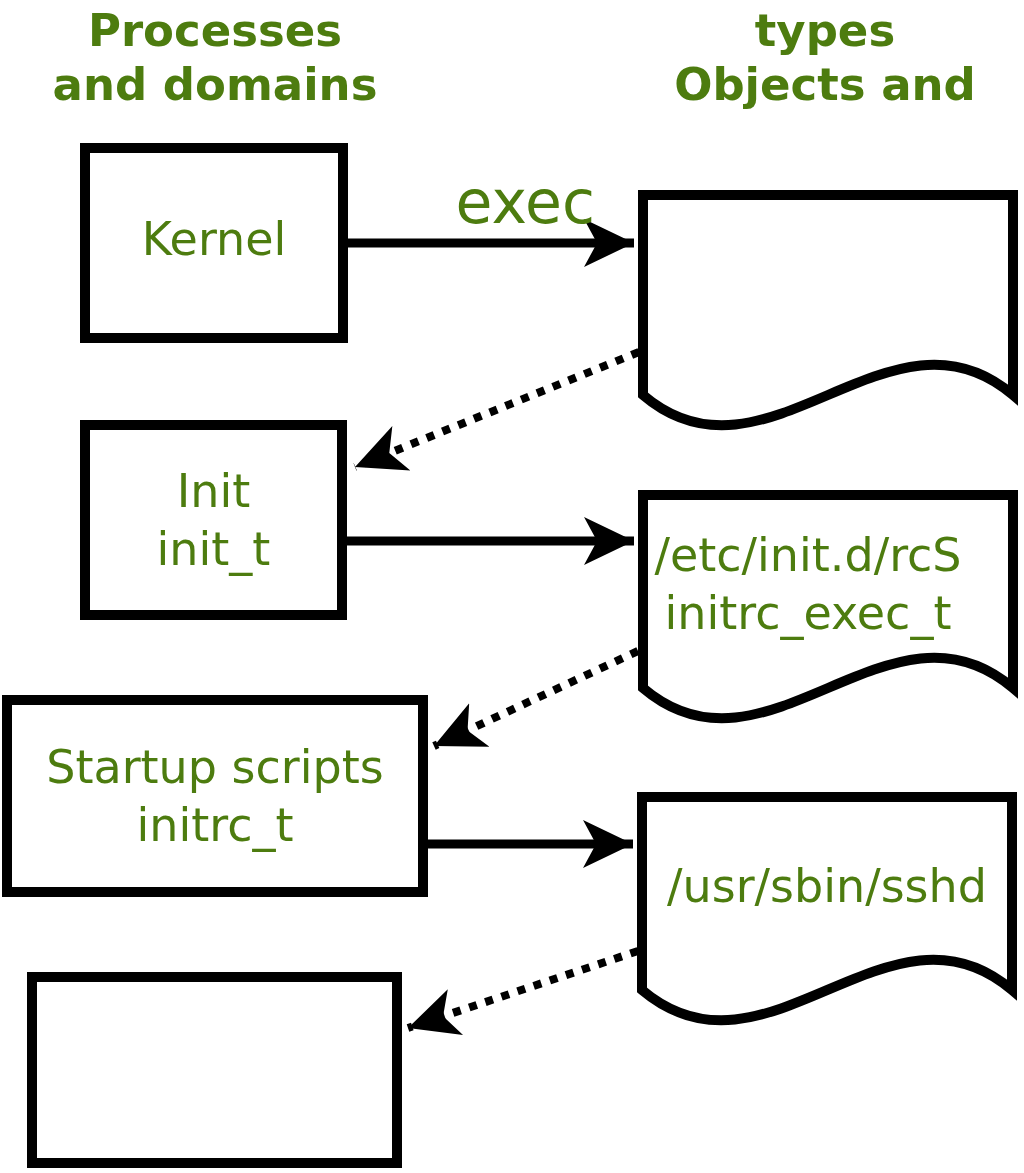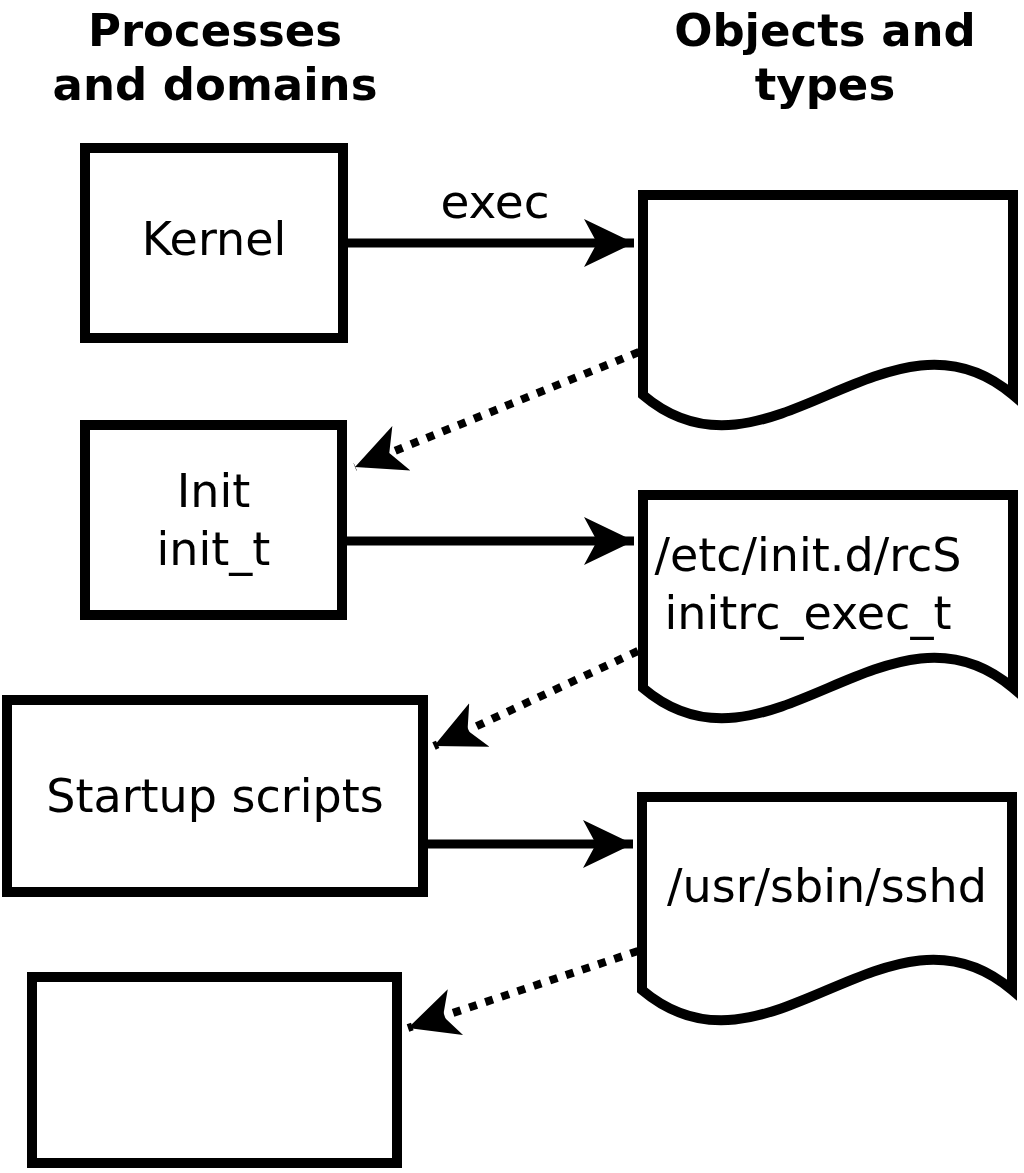--- a/index.html
+++ b/index.html
@@ -2,21 +2,21 @@
 <html><head>
 <meta charset="utf-8">
 <style>
   html, body { margin: 0; padding: 0; background: #ffffff; }
   .canvas {
     position: relative;
     width: 1024px;
     height: 1173px;
     background: #ffffff;
     font-family: "DejaVu Sans", sans-serif;
-    color: #000000;
+    color: #4d7c0f;
     overflow: hidden;
   }
   .canvas svg { position: absolute; left: 0; top: 0; }
   .hdr {
     position: absolute;
     text-align: center;
     font-weight: bold;
     font-size: 45px;
     line-height: 54px;
   }
@@ -28,22 +28,22 @@
     align-items: center;
     justify-content: center;
     text-align: center;
     font-size: 46px;
     line-height: 58px;
     white-space: nowrap;
     pointer-events: none;
   }
   .edge-label {
     position: absolute;
-    text-align: center;
-    font-size: 47px;
+    text-align: right;
+    font-size: 60px;
     line-height: 48px;
   }
 </style>
 </head>
 <body>
 
 <div class="canvas">
 
   <svg width="1024" height="1173" viewBox="0 0 1024 1173">
     <defs>
@@ -68,33 +68,34 @@
     <line x1="639" y1="352" x2="355" y2="467" stroke="#000000" stroke-width="8" stroke-dasharray="8 9" marker-end="url(#ah)"></line>
     <line x1="638" y1="651" x2="434" y2="746" stroke="#000000" stroke-width="8" stroke-dasharray="8 9" marker-end="url(#ah)"></line>
     <line x1="638" y1="951" x2="408" y2="1028" stroke="#000000" stroke-width="8" stroke-dasharray="8 9" marker-end="url(#ah)"></line>
   </svg>
 
   <div class="hdr" style="left:20px; top:4px; width:390px;">
     <span>Processes</span>
     <span>and domains</span>
   </div>
   <div class="hdr" style="left:628px; top:4px; width:394px;">
+    <span>types</span>
     <span>Objects and</span>
-    <span>types</span>
   </div>
 
   <div class="node-label" style="left:80px; top:143px; width:268px; height:192px;">
     <span>Kernel</span>
   </div>
   <div class="node-label" style="left:80px; top:420px; width:267px; height:200px;">
     <span>Init</span>
     <span>init_t</span>
   </div>
   <div class="node-label" style="left:2px; top:695px; width:426px; height:202px;justify-content:center;">
     <span>Startup scripts</span>
+    <span>initrc_t</span>
   </div>
 
   <div class="node-label" style="left:638px; top:490px; width:340px; height:188px;">
     <span>/etc/init.d/rcS</span>
     <span>initrc_exec_t</span>
   </div>
   <div class="node-label" style="left:637px; top:792px; width:380px; height:188px;text-align:center;">
     <span>/usr/sbin/sshd</span>
   </div>
 

